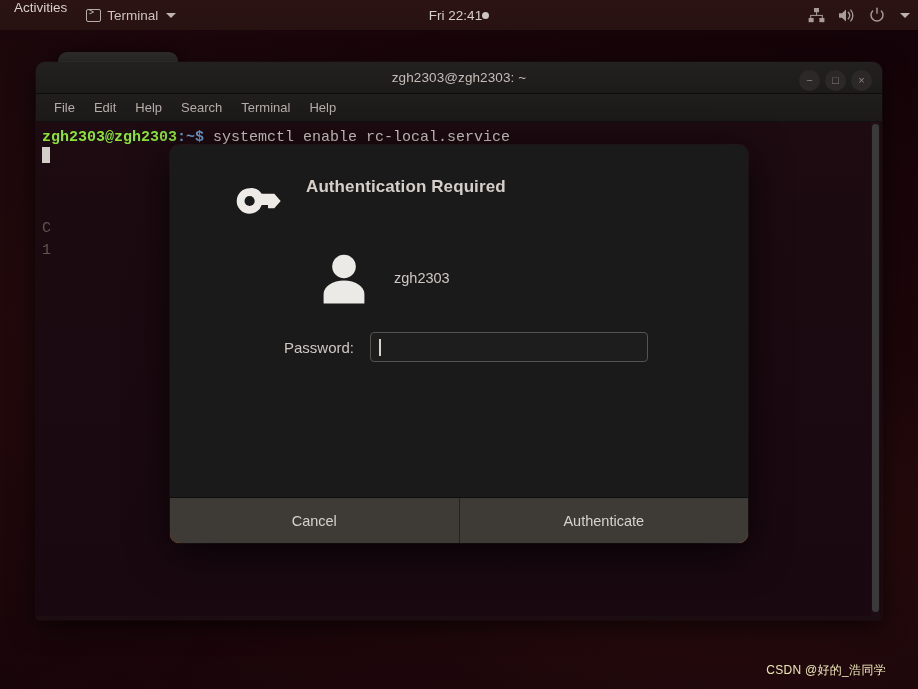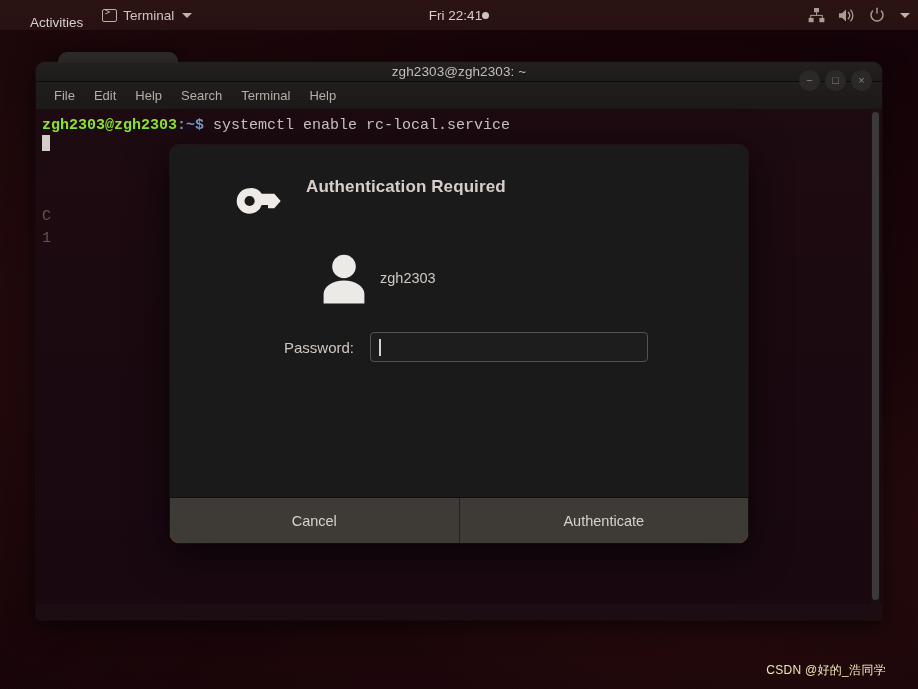--- a/index.html
+++ b/index.html
@@ -31,22 +31,22 @@
     position: absolute; top: 0; left: 0;
     width: 918px; height: 30px;
     background: #271212;
     background: linear-gradient(180deg, #2b1313 0%, #281211 100%);
     display: flex; align-items: center;
     color: #cfc6c2;
     font-size: 13.5px;
     z-index: 50;
   }
   .tb-activities {
-    padding: 0 11px 0 30px;
-    height: 30px; display: flex; align-items: flex-end;
+    padding: 0 11px 0 14px;
+    height: 30px; display: flex; align-items: flex-start;
     color: #d8d0cb; font-size: 13.5px;
   }
   .tb-app {
     display: flex; align-items: center; gap: 6px;
     height: 30px; padding: 0 8px;
     color: #cdc4bf;
   }
   .term-icon {
     width: 15px; height: 13px;
     border: 1.6px solid #b7aeaa;
@@ -101,21 +101,21 @@
     position: absolute;
     left: 36px; top: 62px;
     width: 846px; height: 558px;
     border-radius: 9px 9px 4px 4px;
     background: #1b0d12;
     box-shadow: 0 6px 26px rgba(0,0,0,.65), 0 0 0 1px rgba(255,255,255,.035);
     overflow: hidden;
     z-index: 10;
   }
   .term-titlebar {
-    height: 20px;
+    height: 32px;
     background: linear-gradient(180deg, #232020 0%, #1d1a1a 100%);
     border-bottom: 1px solid #0d0b0b;
     position: relative;
     display: flex; align-items: center; justify-content: center;
   }
   .term-title {
     font-size: 13.5px; color: #c6bdb8;
     letter-spacing: .1px;
   }
   .win-btns {
@@ -205,21 +205,21 @@
   .auth-texts { padding-top: 2px; }
   .auth-title {
     font-size: 17px; font-weight: bold; color: #d6cec9;
     margin-bottom: 16px; letter-spacing: .1px;
   }
   .auth-msg {
     font-size: 14.5px; color: #cec6c1; line-height: 21px;
     max-width: 420px;
   }
   .auth-user-row {
-    display: flex; align-items: center; gap: 12px;
+    display: flex; align-items: center; gap: 26px;
     margin-top: 34px; padding-left: 88px;
   }
   .avatar { flex: 0 0 auto; }
   .auth-username { font-size: 14.5px; color: #cfc7c2; }
   .auth-pw-row {
     display: flex; align-items: center; gap: 16px;
     margin-top: 28px; padding-left: 52px;
   }
   .pw-label { font-size: 15px; color: #cfc7c2; }
   .pw-input {

